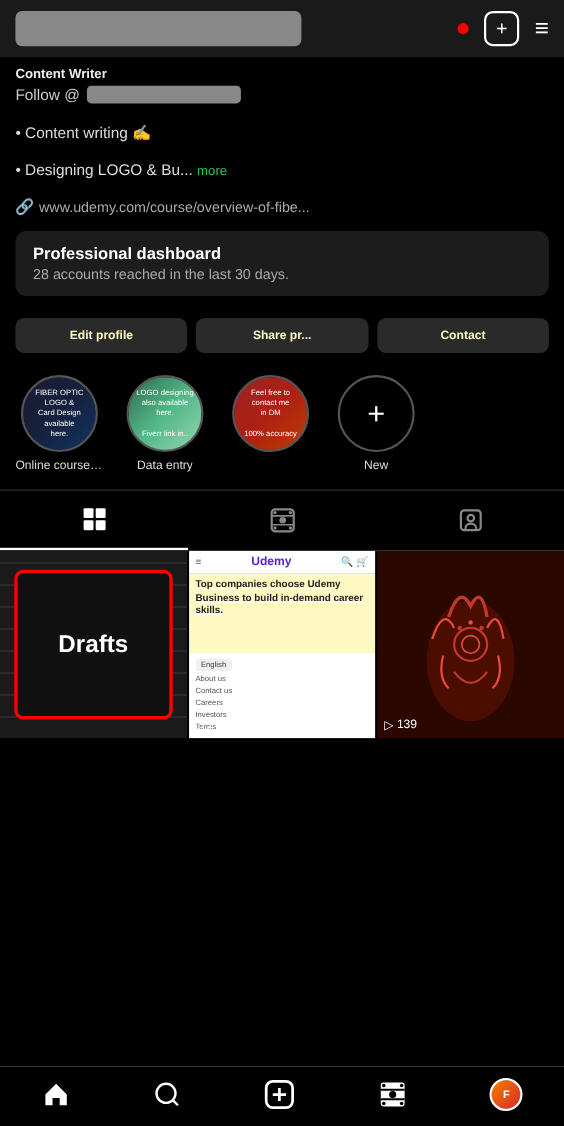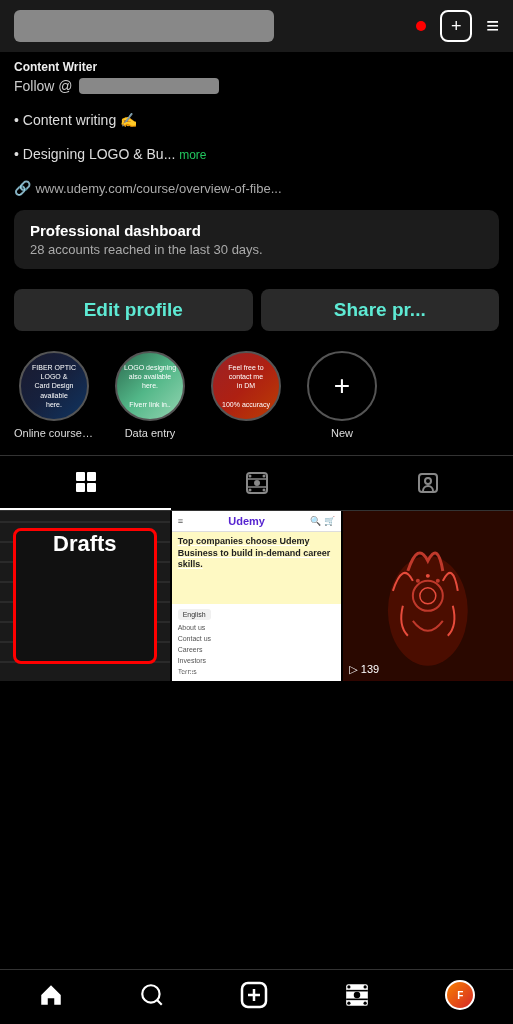--- a/index.html
+++ b/index.html
@@ -108,22 +108,22 @@
     .action-buttons {
       display: flex;
       gap: 8px;
       padding: 10px 14px;
     }
     .action-btn {
       flex: 1;
       background: #2a2a2a;
       border: none;
       border-radius: 8px;
-      color: #5eead4;
-      font-size: 19px;
+      color: #fef9c3;
+      font-size: 11px;
       font-weight: 600;
       padding: 10px 6px;
       cursor: pointer;
     }
 
     
     .highlights {
       display: flex;
       gap: 16px;
       padding: 10px 14px 16px;
@@ -204,21 +204,21 @@
       align-items: center;
       justify-content: center;
       position: relative;
     }
     .drafts-inner {
       border: 3px solid red;
       border-radius: 8px;
       width: 85%;
       height: 80%;
       display: flex;
-      align-items: flex-start;
+      align-items: center;
       justify-content: center;
       background: #111;
     }
     .drafts-text {
       font-size: 22px;
       font-weight: 700;
       color: #fff;
     }
 
     
@@ -401,20 +401,21 @@
   </div>
 
   <div class="dashboard-card">
     <div class="dashboard-title">Professional dashboard</div>
     <div class="dashboard-subtitle">28 accounts reached in the last 30 days.</div>
   </div>
 
   <div class="action-buttons">
     <button class="action-btn">Edit profile</button>
     <button class="action-btn">Share pr...</button>
+    <button class="action-btn">Contact</button>
   </div>
 
   <div class="highlights">
 
     <div class="highlight-item">
       <div class="highlight-circle hl-bg-1">
         <div class="hl-text">FIBER OPTIC<br>LOGO &amp;<br>Card Design<br>available<br>here.</div>
       </div>
       <div class="highlight-label">Online course LOGO &amp; Car...</div>
     </div>

